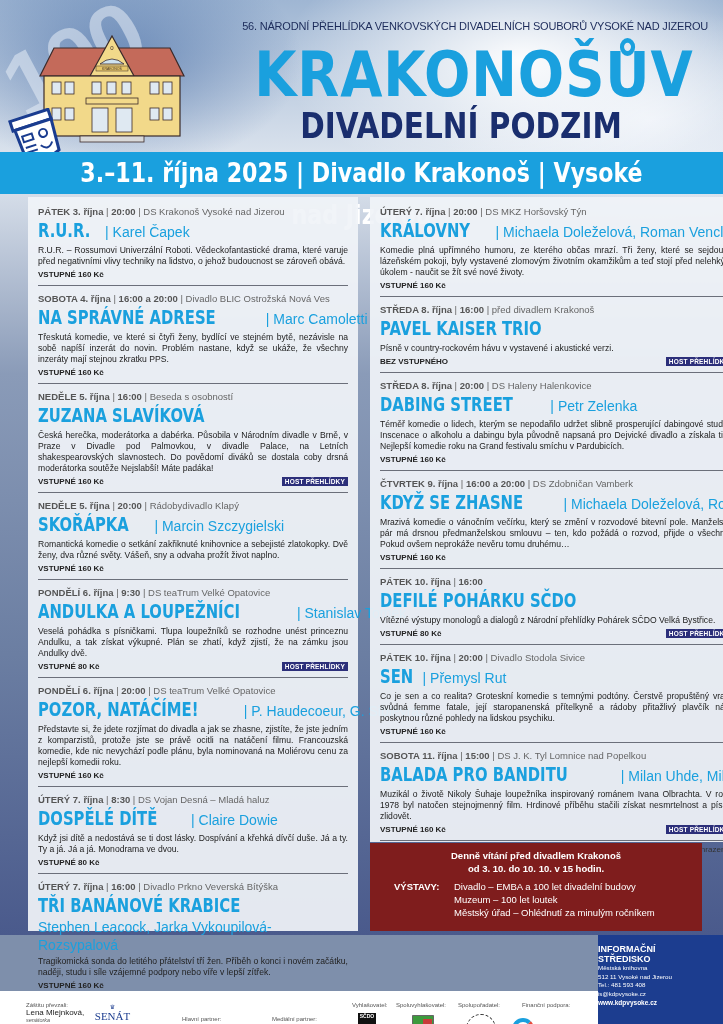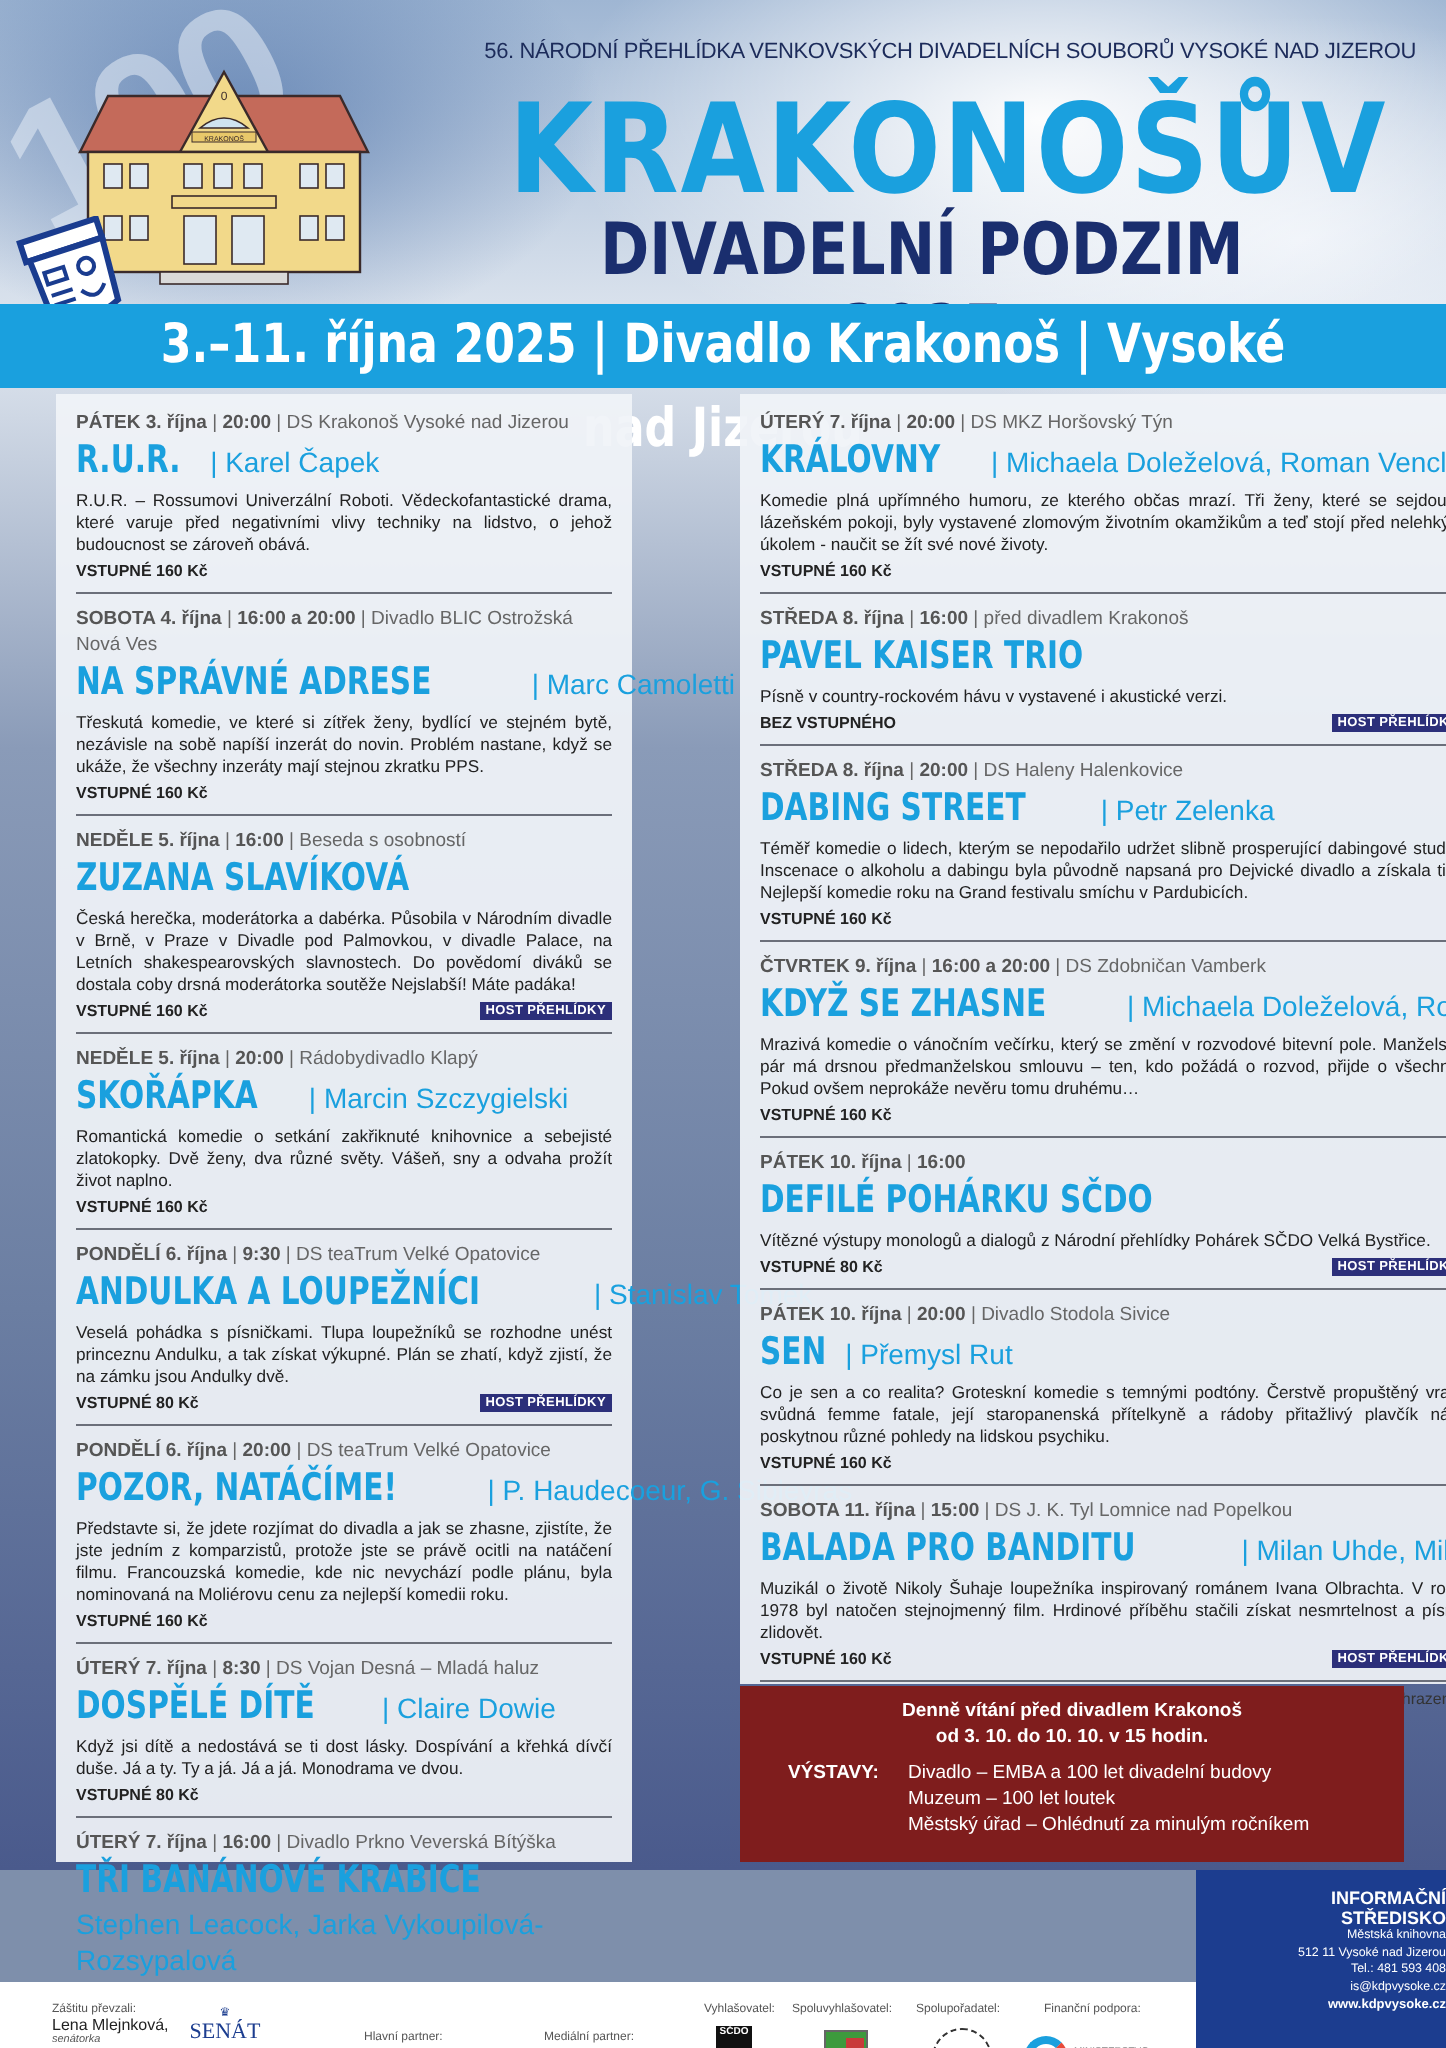--- a/index.html
+++ b/index.html
@@ -47,21 +47,21 @@
     position: absolute; left: 0; top: 152px; width: 723px; height: 42px;
     background: #1aa0de; color: #fff; text-align: center;
     font-size: 27px; font-weight: bold; line-height: 42px;
     font-family: "DejaVu Sans", sans-serif;
   }
   .date-bar span { display: inline-block; transform: scaleX(0.82); }
   .col {
     position: absolute; background: rgba(240,243,248,0.93);
     padding: 6px 10px 0 10px;
   }
-  .col-left { left: 28px; top: 197px; width: 288px; height: 734px; }
+  .col-left { left: 28px; top: 197px; width: 330px; height: 734px; }
   .col-right { left: 370px; top: 197px; width: 372px; height: 645px; }
   .event { border-bottom: 1.5px solid #6b6f7a; padding: 2px 0 5px 0; margin-bottom: 4px; position: relative; }
   .event:last-child { border-bottom: none; }
   .meta { font-size: 9.5px; color: #666; line-height: 13px; }
   .meta b { color: #555; }
   .ev-title { line-height: 22px; margin-top: 1px; white-space: nowrap; }
   .ev-name {
     font-size: 19px; font-weight: bold; color: #1aa0de;
     font-family: "DejaVu Sans", sans-serif; display: inline-block;
     transform: scaleX(0.78); transform-origin: left center;
@@ -85,21 +85,21 @@
   .exhibits { display: flex; margin-top: 5px; font-size: 9.5px; line-height: 13px; }
   .exhibits .ex-label { font-weight: bold; width: 60px; padding-left: 14px; box-sizing: content-box; }
   .footer {
     position: absolute; left: 0; top: 991px; width: 723px; height: 89px; background: #fff;
   }
   .f-small { font-size: 6px; color: #555; }
   .f-name { font-size: 8px; color: #222; line-height: 9px; }
   .f-role { font-size: 5.5px; color: #555; font-style: italic; }
   .info {
     position: absolute; left: 598px; top: 935px; width: 125px; height: 89px;
-    background: #1c3d8f; color: #fff; text-align: right; padding-top: 9px;
+    background: #1c3d8f; color: #fff; text-align: left; padding-top: 9px;
   }
   .info .i-title { font-size: 9px; font-weight: bold; line-height: 10px; }
   .info .i-line { font-size: 6.2px; line-height: 8.5px; }
   .info .i-web { font-size: 6.5px; font-weight: bold; line-height: 9px; }
 </style>
 </head>
 <body>
 
 <div class="sky"></div>
 <div class="hundred">100</div>
@@ -153,21 +153,21 @@
 <div class="col col-left">
   <div class="event">
     <div class="meta"><b>PÁTEK 3. října</b> | <b>20:00</b> | <span>DS Krakonoš Vysoké nad Jizerou</span></div>
     <div class="ev-title"><span class="ev-name">R.U.R.</span><span class="ev-author">| <span>Karel Čapek</span></span></div>
     <div class="desc">R.U.R. – Rossumovi Univerzální Roboti. Vědeckofantastické drama, které varuje před negativními vlivy techniky na lidstvo, o jehož budoucnost se zároveň obává.</div>
     <div class="price">VSTUPNÉ 160 Kč</div>
   </div>
   <div class="event">
     <div class="meta"><b>SOBOTA 4. října</b> | <b>16:00 a 20:00</b> | <span>Divadlo BLIC Ostrožská Nová Ves</span></div>
     <div class="ev-title"><span class="ev-name">NA SPRÁVNÉ ADRESE</span><span class="ev-author">| <span>Marc Camoletti</span></span></div>
-    <div class="desc">Třeskutá komedie, ve které si zítřek ženy, bydlící ve stejném bytě, nezávisle na sobě napíší inzerát do novin. Problém nastane, když se ukáže, že všechny inzeráty mají stejnou zkratku PPS.</div>
+    <div class="desc">Třeskutá komedie, ve které si čtyři ženy, bydlící ve stejném bytě, nezávisle na sobě napíší inzerát do novin. Problém nastane, když se ukáže, že všechny inzeráty mají stejnou zkratku PPS.</div>
     <div class="price">VSTUPNÉ 160 Kč</div>
   </div>
   <div class="event">
     <div class="meta"><b>NEDĚLE 5. října</b> | <b>16:00</b> | <span>Beseda s osobností</span></div>
     <div class="ev-title"><span class="ev-name">ZUZANA SLAVÍKOVÁ</span></div>
     <div class="desc">Česká herečka, moderátorka a dabérka. Působila v Národním divadle v Brně, v Praze v Divadle pod Palmovkou, v divadle Palace, na Letních shakespearovských slavnostech. Do povědomí diváků se dostala coby drsná moderátorka soutěže Nejslabší! Máte padáka!</div>
     <div class="price">VSTUPNÉ 160 Kč</div>
     <span class="badge">HOST PŘEHLÍDKY</span>
   </div>
   <div class="event">

